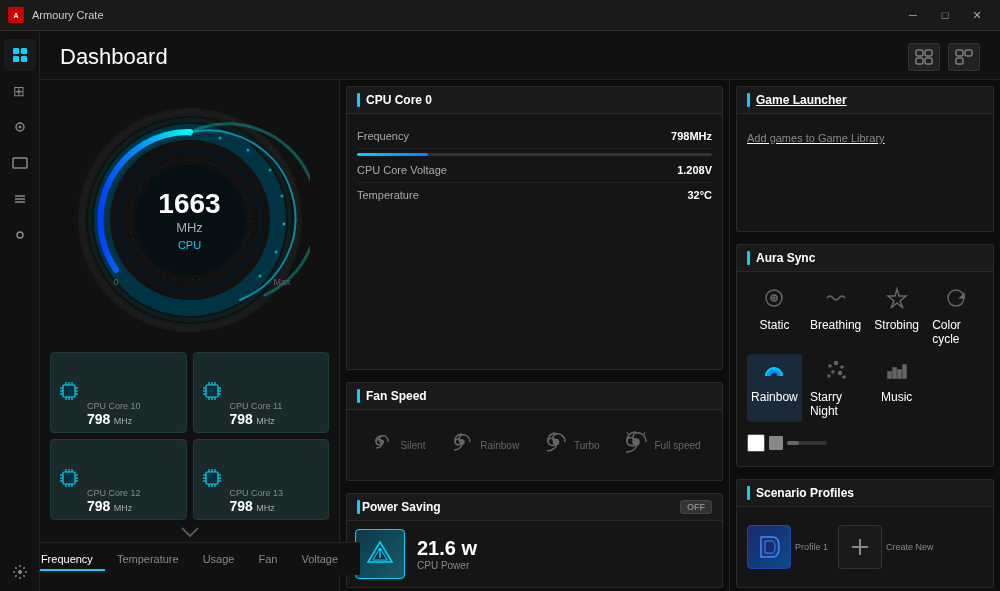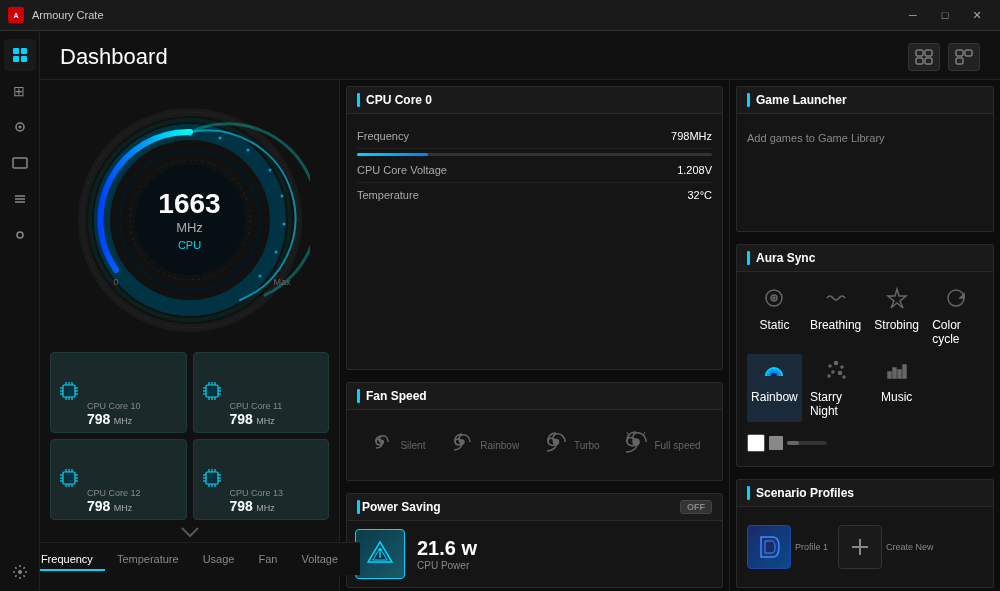--- a/index.html
+++ b/index.html
@@ -190,21 +190,21 @@
     #cpu-core-panel { flex: 1; }
     .metric-row {
       display: flex;
       justify-content: space-between;
       align-items: center;
       padding: 6px 0;
       border-bottom: 1px solid #222;
     }
     .metric-row:last-child { border-bottom: none; }
     .metric-label { color: #aaa; font-size: 11px; }
-    .metric-value { color: #fff; font-size: 11px; font-weight: 400; margin-left: 48px; }
+    .metric-value { color: #fff; font-size: 11px; font-weight: 700; margin-left: 48px; }
     .freq-bar-container { margin: 4px 0 2px; }
     .freq-bar-track {
       width: 100%;
       height: 3px;
       background: #333;
       border-radius: 2px;
     }
     .freq-bar-fill {
       height: 3px;
       background: linear-gradient(90deg, #00d4ff, #0080ff);
@@ -252,21 +252,21 @@
       border: 1px solid #00d4ff;
       border-radius: 4px;
       display: flex; align-items: center; justify-content: center;
       font-size: 24px;
       color: #00d4ff;
     }
     .power-watts { font-size: 20px; font-weight: 700; color: #fff; }
     .power-label { font-size: 10px; color: #888; }
 
     
-    #game-panel { flex: 1; }
+    #game-panel { flex: 1; text-decoration: underline; }
     .game-add-text { color: #888; font-size: 11px; padding: 8px 0; }
 
     
     #aura-panel { flex: 1.5; }
     .aura-grid {
       display: grid;
       grid-template-columns: repeat(4, 1fr);
       gap: 4px;
       margin-bottom: 8px;
     }

